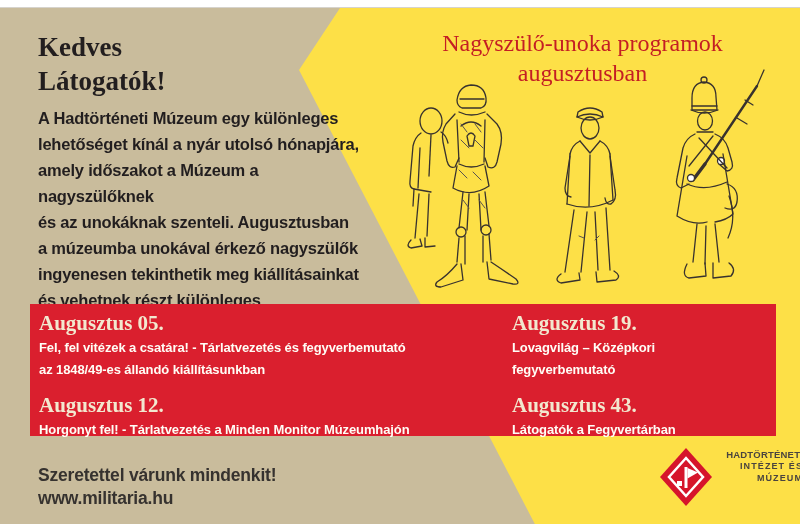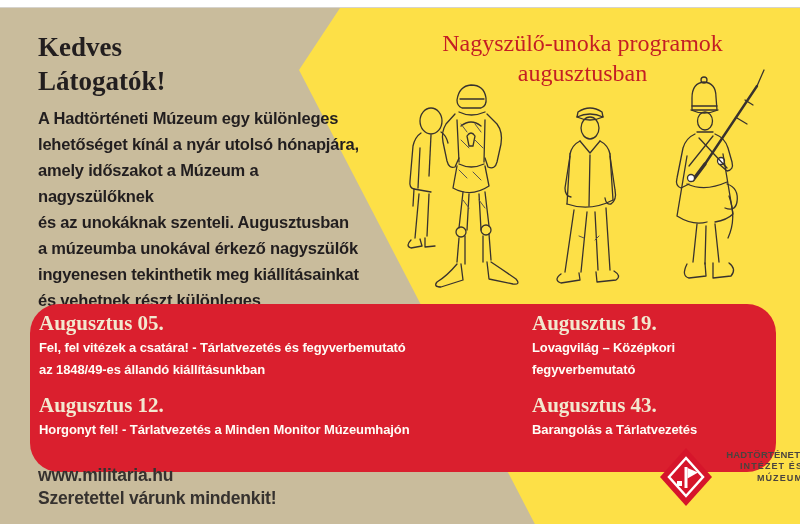--- a/index.html
+++ b/index.html
@@ -31,26 +31,25 @@
   }
   .figures { position:absolute; left:375px; top:58px; width:410px; height:235px; }
   .figures path, .figures ellipse, .figures circle {
     fill:none; stroke:#38322e; stroke-width:1.3; stroke-linecap:round; stroke-linejoin:round;
   }
   .figures .hatch { stroke:#5a544f; stroke-width:1; }
   .figures .thick { stroke-width:2.4; }
   .figures .stock { stroke-width:3.4; }
   .figures .fillhand { fill:#ffffff; }
   .band {
-    position:absolute; left:30px; top:296px; width:746px; height:168px;
+    position:absolute; left:30px; top:296px; width:746px; height:132px;
     background:#da1f2e;
-    border-radius:29px;
   }
   .band .col-left  { position:absolute; left:9px;  top:7px; width:445px; }
-  .band .col-right { position:absolute; left:502px; top:7px; width:255px; }
+  .band .col-right { position:absolute; left:482px; top:7px; width:255px; }
   .p-date {
     font-family:"Liberation Serif", serif; font-weight:700;
     font-size:21px; line-height:25px; color:#f2e8cf;
   }
   .p-desc {
     margin-top:1px; font-size:13px; line-height:22px; font-weight:700;
     letter-spacing:-0.1px; color:#fffdf6; white-space:pre-line;
   }
   .entry + .entry { margin-top:12px; }
   .closing {
@@ -202,28 +201,28 @@
       </div>
     </div>
     <div class="col-right">
       <div class="entry">
         <div class="p-date">Augusztus 19.</div>
         <div class="p-desc">Lovagvilág – Középkori
 fegyverbemutató</div>
       </div>
       <div class="entry">
         <div class="p-date">Augusztus 43.</div>
-        <div class="p-desc">Barangolás a Tárlatvezetés</div>
+        <div class="p-desc">Látogatók a Fegyvertárban</div>
       </div>
     </div>
   </div>
 
   <div class="closing">
+    <div>Szeretettel várunk mindenkit!</div>
     <div>www.militaria.hu</div>
-    <div>Szeretettel várunk mindenkit!</div>
   </div>
 
   <div class="logo">
     <svg class="logo-diamond" viewBox="0 0 56 64" aria-hidden="true">
       <path d="M28 2 L54 31 L28 60 L2 31 Z" fill="#d6152b"></path>
       <path d="M28 12 L45 31 L28 50 L11 31 Z" fill="none" stroke="#ffffff" stroke-width="2.5"></path>
       <rect x="26.5" y="21" width="3" height="21" fill="#ffffff"></rect>
       <path d="M29.5 22 L40 26.5 L29.5 32.5 Z" fill="#ffffff"></path>
       <rect x="19" y="35" width="5" height="5" fill="#ffffff"></rect>
     </svg>

